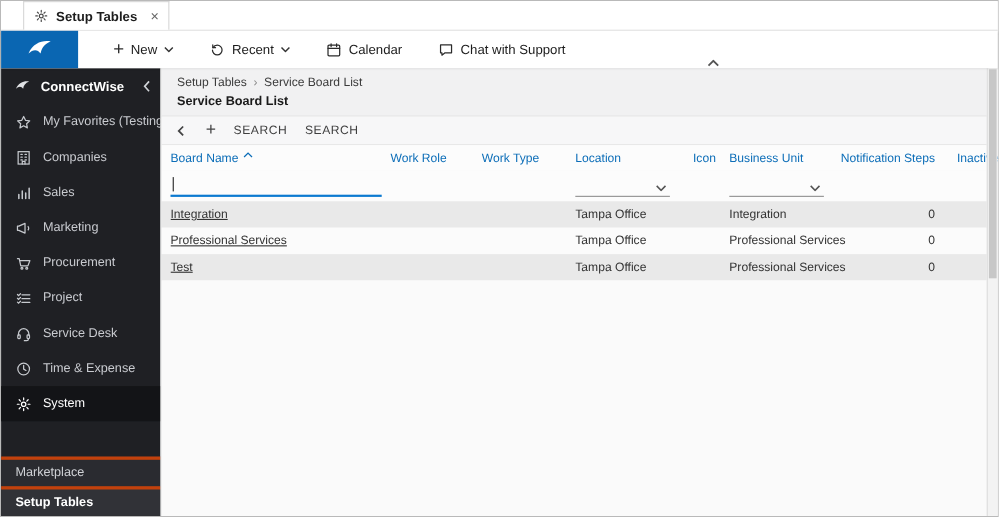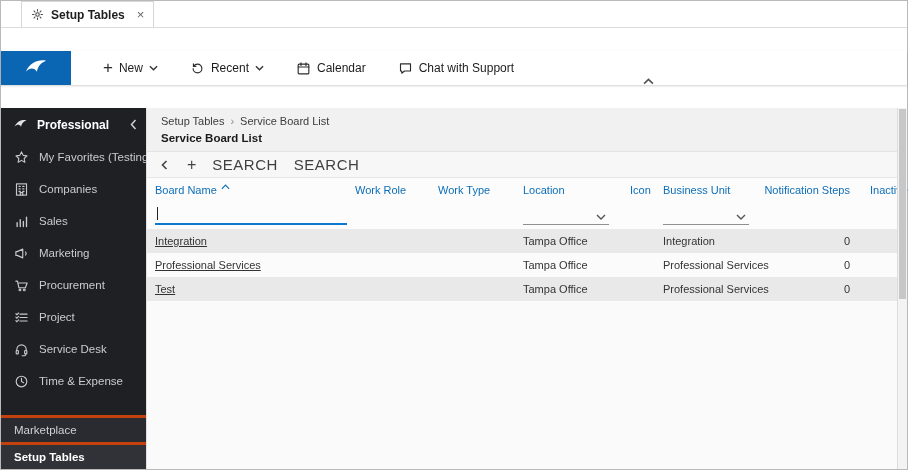--- a/index.html
+++ b/index.html
@@ -1,21 +1,21 @@
 <!DOCTYPE html>
 <html><head>
 <meta charset="utf-8">
 <style>
   * { box-sizing: border-box; margin: 0; padding: 0; }
   body {
     width: 908px; height: 470px; overflow: hidden;
     font-family: "Liberation Sans", sans-serif;
     background: #fff;
   }
-  .page { width: 908px; height: 470px; border: 1px solid #b9b9b9; display: flex; flex-direction: column; background:#fff;gap:23px; }
+  .page { width: 908px; height: 470px; border: 1px solid #b9b9b9; display: flex; flex-direction: column; background:#fff; }
 
   
   .tab-bar { height: 27px; flex: 0 0 auto; background: #fff; border-bottom: 1px solid #dcdcdc; display: flex; align-items: stretch; padding-left: 20px; }
   .tab { display: flex; align-items: center; gap: 7px; padding: 0 9px; border: 1px solid #d6d6d6; border-bottom: none; font-size: 12px; font-weight: bold; color: #1d1d1d; background: #fff; cursor: default; }
   .tab .close { color: #666; font-size: 13px; font-weight: 400; margin-left: 5px; }
   .tab svg { color: #4a4a4a; }
 
   
   .top-nav { height: 34px; flex: 0 0 auto; background: #fff; display: flex; align-items: center; box-shadow: 0 1px 2px rgba(0,0,0,.18); position: relative; z-index: 5; }
   .logo { width: 70px; height: 34px; background: #0a66b2; display: flex; align-items: center; justify-content: center; cursor: pointer; }
@@ -43,21 +43,21 @@
   .main { flex: 1; min-width: 0; background: #fafafa; display: flex; flex-direction: column; border-left: 1px solid #e0e0e0; }
   .crumb-block { background: #f1f1f2; padding: 7px 0 7px 14px; border-bottom: 1px solid #e3e3e3; }
   .breadcrumb { font-size: 11px; color: #3c3c3c; display: flex; gap: 6px; align-items: center; }
   .breadcrumb .parent { cursor: pointer; }
   .breadcrumb .sep { color: #8a8a8a; }
   .page-title { font-size: 11.5px; font-weight: bold; color: #1a1a1a; margin-top: 5px; }
 
   .toolbar { height: 26px; flex: 0 0 auto; display: flex; align-items: center; gap: 16px; padding-left: 12px; background: #f7f7f8; border-bottom: 1px solid #e6e6e6; }
   .tool-icon { display: flex; align-items: center; cursor: pointer; color:#444; }
   .tool-plus { font-size: 16px; color: #444; line-height: 1; cursor: pointer; }
-  .tool-btn { font-size: 15px; color: #3f3f3f; letter-spacing: .5px; cursor: pointer; }
+  .tool-btn { font-size: 11px; color: #3f3f3f; letter-spacing: .5px; cursor: pointer; }
 
   .grid { display: grid; grid-template-columns: 200px 83px 85px 107px 33px 117px 90px 1fr; padding-left: 8px; align-items: center; }
   .thead { height: 23px; background: #fcfcfc; }
   .th { font-size: 11px; color: #0d6eb8; display: flex; align-items: flex-start; gap: 4px; cursor: pointer; white-space: nowrap; }
   .th.right { justify-content: flex-end; padding-right: 20px; }
 
   .filter-row { height: 28px; background: #fcfcfc; }
   .filter-input { width: 192px; height: 20px; border-bottom: 2px solid #0b79d0; display: flex; align-items: flex-end; cursor: text; background: transparent; }
   .caret-bar { width: 1px; height: 13px; background: #222; margin: 0 0 3px 2px; }
   .filter-select { width: 86px; height: 20px; border-bottom: 1px solid #909090; display: flex; align-items: flex-end; justify-content: flex-end; padding: 0 3px 4px 0; cursor: pointer; }
@@ -133,21 +133,21 @@
     </div>
   </div>
 
   <div class="content-row">
 
     <aside class="sidebar">
       <div class="side-brand">
         <svg width="19" height="13" viewBox="0 0 24 24">
             <path d="M1 16C5.5 5.5 15 2.5 23 4c-6.5 2.5-9 6.5-10 12-3-4.5-7.5-4.5-12 0z" fill="#dfe1e4"></path>
           </svg>
-        <span>Professional</span>
+        <span>ConnectWise</span>
         <span class="collapse">
           <svg width="7" height="11" viewBox="0 0 7 11" fill="none" stroke="#cfd2d6" stroke-width="1.5">
               <path d="M5.5 1L1.5 5.5l4 4.5"></path>
             </svg>
         </span>
       </div>
 
       <div class="side-item">
         <svg width="15" height="15" viewBox="0 0 24 24" fill="none" stroke="currentColor" stroke-width="1.8" stroke-linejoin="round">
             <path d="M12 3l2.7 5.6 6.1.8-4.5 4.2 1.1 6-5.4-3-5.4 3 1.1-6L3.2 9.4l6.1-.8z"></path>
@@ -197,20 +197,27 @@
             <path d="M19 19v.5a2.5 2.5 0 01-2.5 2.5H13"></path>
           </svg>
         <span>Service Desk</span>
       </div>
       <div class="side-item">
         <svg width="15" height="15" viewBox="0 0 24 24" fill="none" stroke="currentColor" stroke-width="1.8" stroke-linecap="round">
             <circle cx="12" cy="12" r="8.5"></circle>
             <path d="M12 6.8V12l3.4 2"></path>
           </svg>
         <span>Time &amp; Expense</span>
+      </div>
+      <div class="side-item active">
+        <svg width="15" height="15" viewBox="0 0 24 24" fill="none" stroke="currentColor" stroke-width="1.8" stroke-linecap="round">
+            <circle cx="12" cy="12" r="3.2"></circle>
+            <path d="M12 2.8v2.7M12 18.5v2.7M2.8 12h2.7M18.5 12h2.7M5.5 5.5l1.9 1.9M16.6 16.6l1.9 1.9M18.5 5.5l-1.9 1.9M7.4 16.6l-1.9 1.9"></path>
+          </svg>
+        <span>System</span>
       </div>
 
       <div class="side-footer">
         <div class="sf-item">
           <span>Marketplace</span>
         </div>
         <div class="sf-item active">
           <span>Setup Tables</span>
         </div>
       </div>

